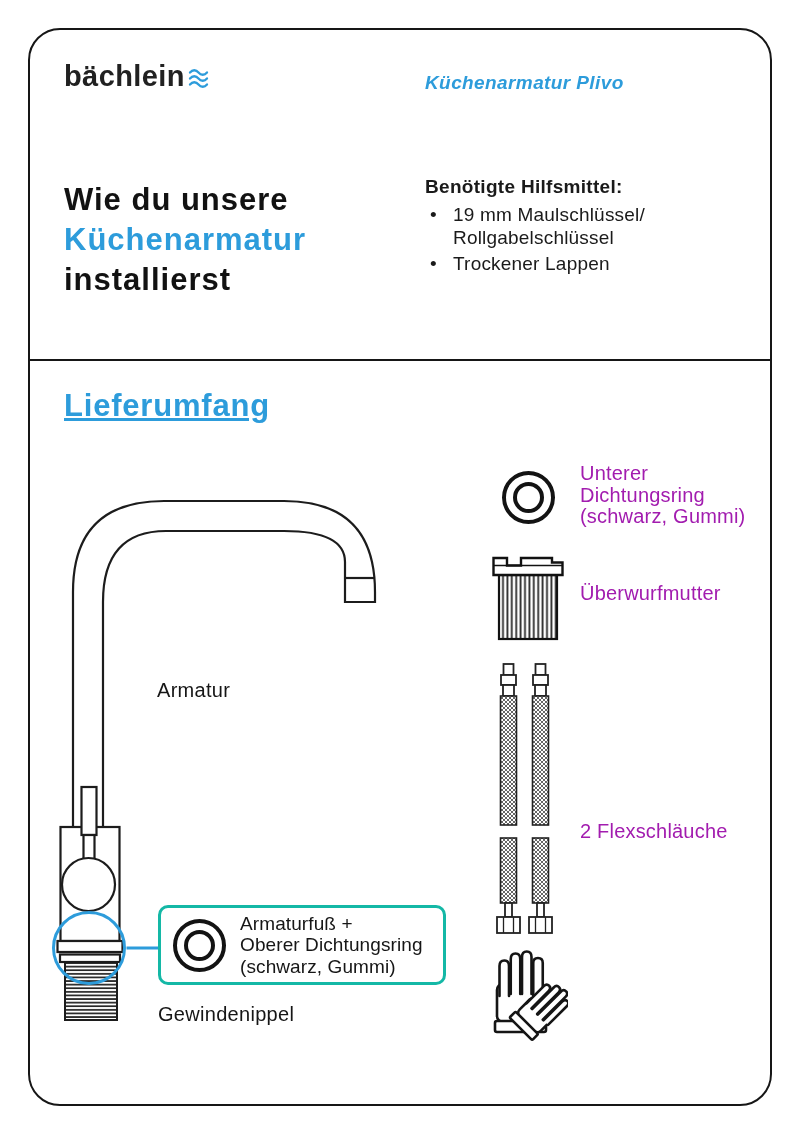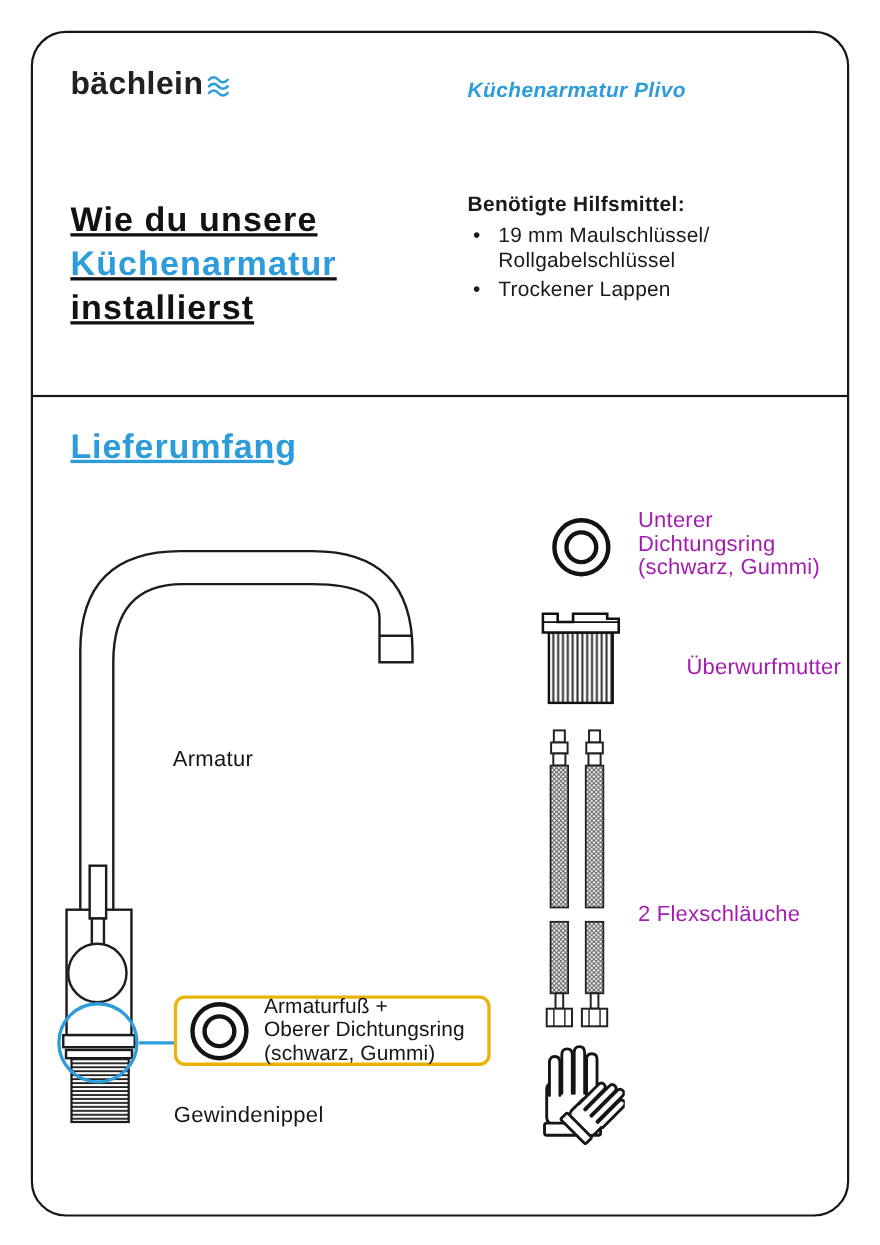--- a/index.html
+++ b/index.html
@@ -15,21 +15,21 @@
   .logo{position:absolute;left:34px;top:30px;display:flex;align-items:flex-start;}
   .logo-text{font-size:29px;font-weight:600;color:#212121;letter-spacing:0.4px;}
   .wave-svg{margin-left:3px;margin-top:8px;}
   .product-title{
     position:absolute;left:395px;top:42px;font-size:19px;font-weight:700;
     font-style:italic;color:#2d9cdb;letter-spacing:0.4px;
   }
   
   h1{
     position:absolute;left:34px;top:150px;margin:0;font-size:31px;font-weight:700;
-    line-height:40px;letter-spacing:1px;color:#121212;text-decoration:underline;
+    line-height:40px;letter-spacing:1px;color:#121212;
   }
   h1 .accent{color:#2d9cdb;}
   .tools{position:absolute;left:395px;top:146px;width:320px;}
   .tools-heading{font-size:19px;font-weight:700;letter-spacing:0.3px;margin-bottom:5px;}
   .tool-row{display:flex;align-items:flex-start;margin-bottom:3px;}
   .bullet{width:23px;font-size:19px;line-height:23px;padding-left:5px;}
   .tool-text{font-size:19px;line-height:23px;white-space:pre-line;letter-spacing:0.2px;}
   .divider{position:absolute;left:0;top:329px;width:100%;height:2px;background:#161616;}
   
   .lieferumfang{
@@ -37,39 +37,39 @@
     color:#2d9cdb;letter-spacing:0.8px;text-decoration:underline;
   }
   .diagram-label{font-size:20px;letter-spacing:0.3px;color:#161616;position:absolute;}
   .armatur-label{left:127px;top:649px;}
   .gewindenippel-label{left:128px;top:973px;}
   .item-label{
     position:absolute;left:550px;font-size:20px;line-height:21.5px;
     white-space:pre-line;letter-spacing:0.2px;color:#a21caf;
   }
   .label-seal{top:433px;}
-  .label-nut{top:567px;margin-left:44px;}
+  .label-nut{top:553px;}
   .label-hoses{top:791px;}
   .label-gloves{top:942px;}
   
   .ring{
     width:53px;height:53px;border:4px solid #131313;border-radius:50%;background:#fff;
     display:flex;align-items:center;justify-content:center;box-sizing:border-box;
   }
   .ring::after{content:"";width:31px;height:31px;border:4px solid #131313;border-radius:50%;box-sizing:border-box;}
   .ring-seal{position:absolute;left:472px;top:441px;}
   
   .faucet-svg{position:absolute;left:20px;top:450px;}
   .nut-svg{position:absolute;left:462px;top:521px;}
   .hoses-svg{position:absolute;left:458px;top:630px;}
   .gloves-svg{position:absolute;left:456px;top:916px;}
   
   .callout{
-    position:absolute;left:128px;top:875px;width:288px;height:64px;background:#fff;
-    border:3px solid #eab308;border-radius:10px;display:flex;align-items:center;
+    position:absolute;left:128px;top:875px;width:288px;height:80px;background:#fff;
+    border:3px solid #14b8a6;border-radius:10px;display:flex;align-items:center;
     box-sizing:border-box;padding-left:12px;
   }
   .callout-text{font-size:19px;line-height:21.5px;white-space:pre-line;letter-spacing:0.1px;margin-left:14px;color:#161616;}
 </style>
 </head>
 <body>
 
 <div class="frame">
 
   <div class="logo">

